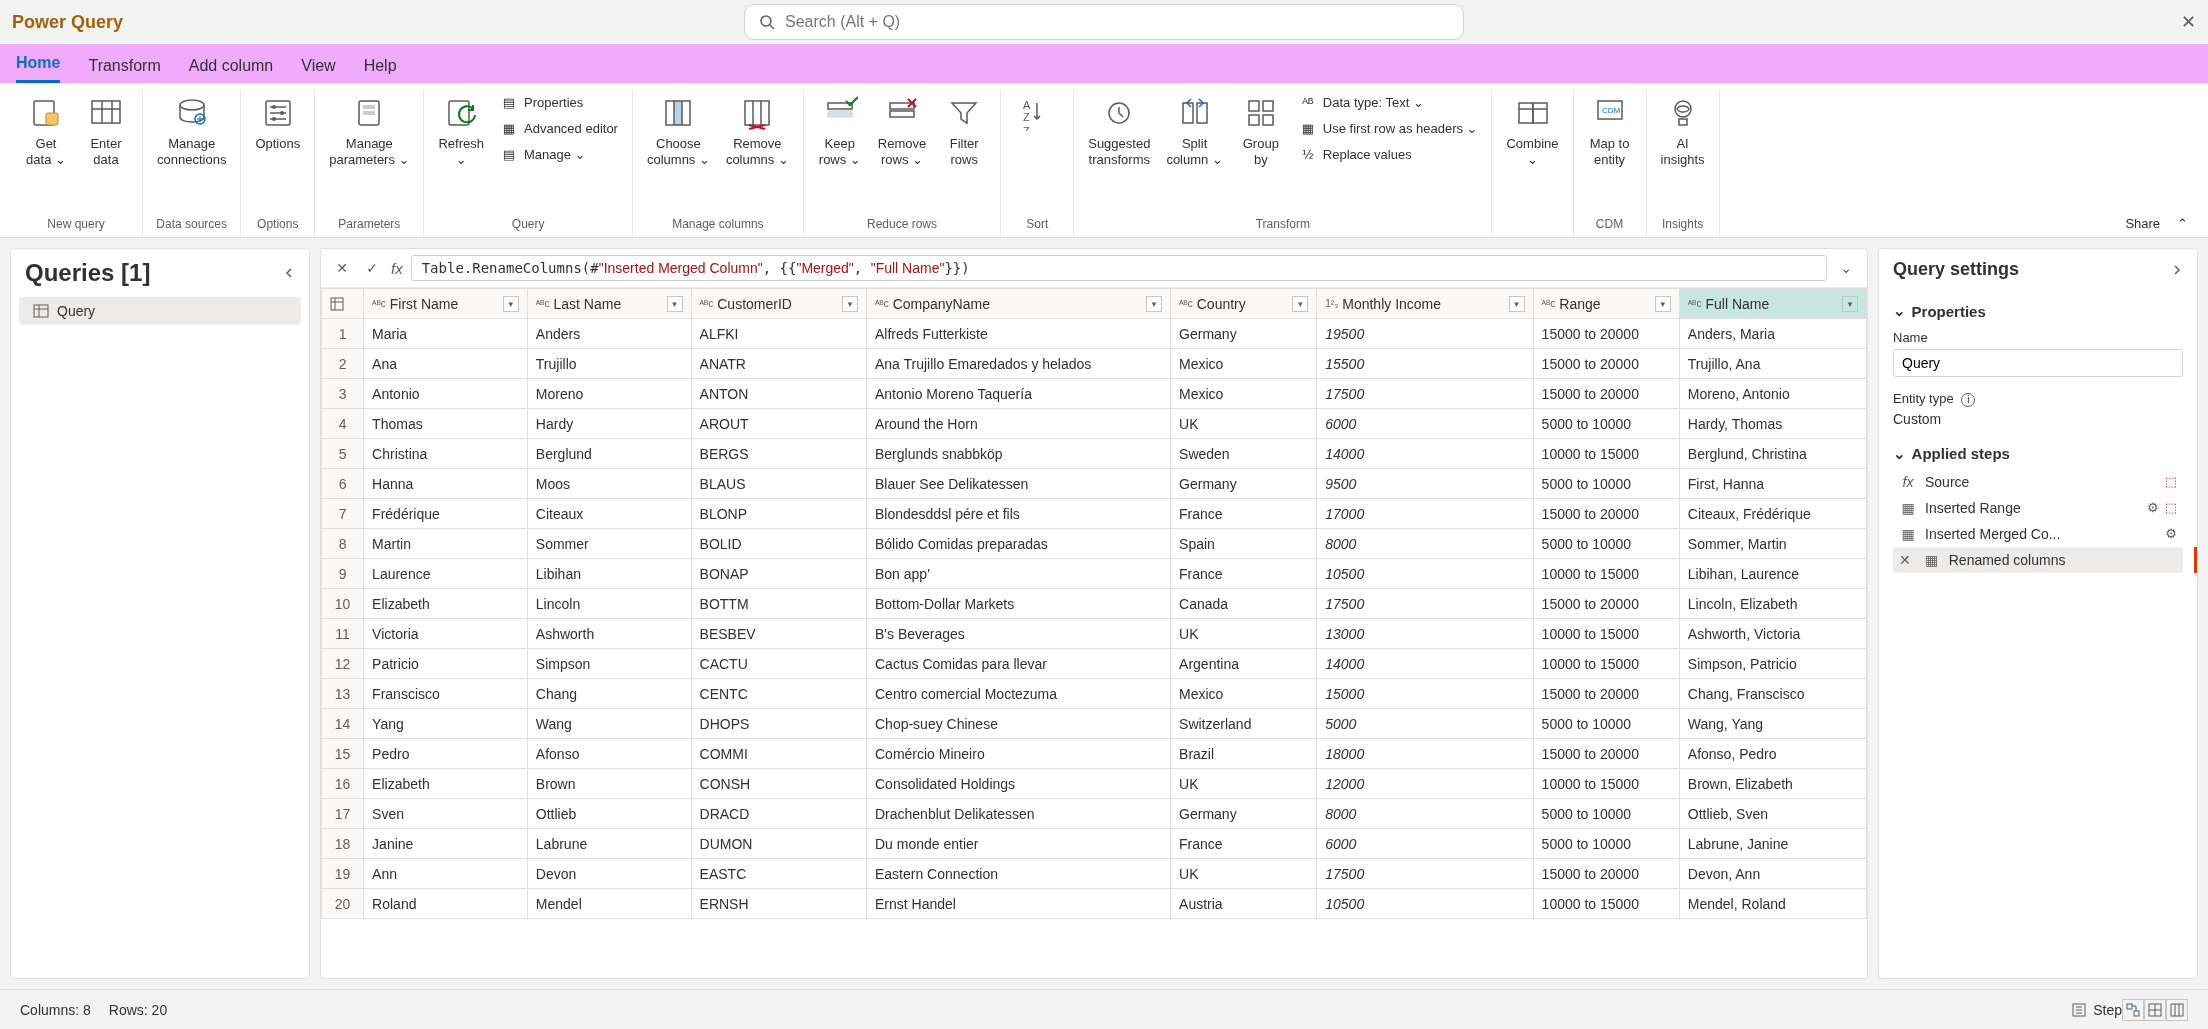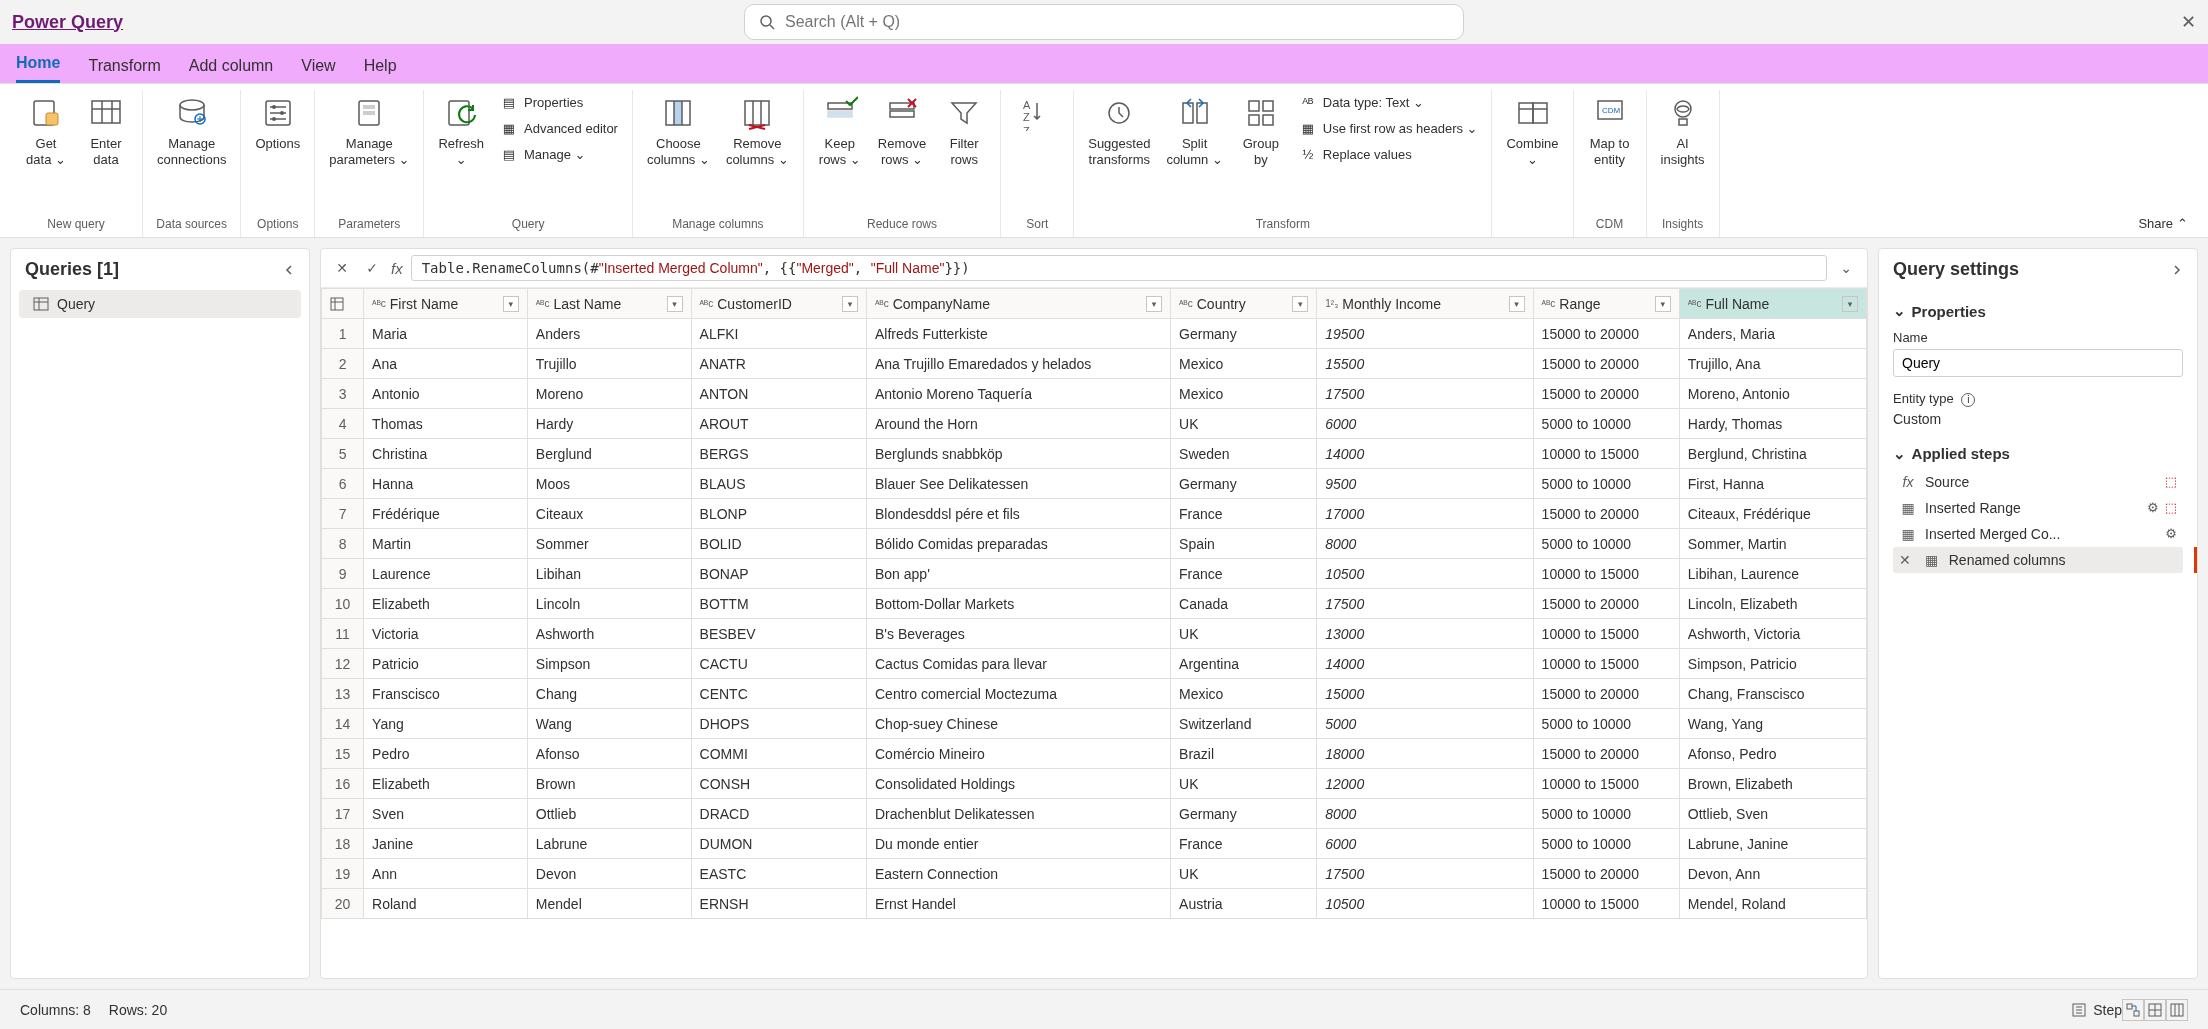--- a/index.html
+++ b/index.html
@@ -1,20 +1,20 @@
 <!DOCTYPE html>
 <html><head>
 <meta charset="utf-8">
 <style>
 * { box-sizing: border-box; margin: 0; padding: 0; font-family: "Segoe UI", Arial, sans-serif; }
 body { background: #f3f3f3; width: 2208px; height: 1029px; overflow: hidden; font-size: 14px; color: #323130; }
 
 
 .title-bar { display: flex; align-items: center; height: 44px; padding: 0 12px; background: #f3f3f3; }
-.title-bar .app-title { font-size: 18px; font-weight: 600; color: #701a75; text-decoration: underline; }
+.title-bar .app-title { font-size: 18px; font-weight: 600; color: #a16207; }
 .title-bar .search-wrap { margin-left: auto; margin-right: auto; position: absolute; left: 50%; transform: translateX(-50%); }
 .title-bar .search { width: 720px; height: 36px; border: 1px solid #d1d1d1; border-radius: 10px; background: #fff; display: flex; align-items: center; padding: 0 14px; gap: 10px; }
 .title-bar .search input { border: none; outline: none; font-size: 16px; flex: 1; background: transparent; }
 .title-bar .close { margin-left: auto; font-size: 18px; cursor: pointer; color: #605e5c; }
 
 
 .tabs { display: flex; gap: 28px; padding: 0 16px; height: 40px; align-items: flex-end; border-bottom: 1px solid #e1dfdd; background: #f0abfc; }
 .tab { font-size: 16px; padding-bottom: 8px; cursor: pointer; color: #323130; }
 .tab.active { color: #0f6cbd; border-bottom: 3px solid #0f6cbd; font-weight: 600; }
 
@@ -23,29 +23,29 @@
 .ribbon-group { display: flex; flex-direction: column; align-items: center; padding: 0 8px; border-right: 1px solid #e8e8e8; }
 .ribbon-group:last-child { border-right: none; }
 .ribbon-group .buttons { display: flex; gap: 4px; flex: 1; align-items: flex-start; }
 .ribbon-group .group-label { font-size: 12px; color: #605e5c; padding: 4px 0 6px 0; text-align: center; }
 .rbtn { display: flex; flex-direction: column; align-items: center; justify-content: flex-start; padding: 4px 6px; min-width: 56px; cursor: pointer; border-radius: 4px; text-align: center; }
 .rbtn .ricon { width: 38px; height: 38px; display: flex; align-items: center; justify-content: center; margin-bottom: 4px; }
 .rbtn .rlabel { font-size: 13px; line-height: 1.25; }
 .rbtn-sm { display: flex; align-items: center; gap: 6px; padding: 3px 6px; cursor: pointer; border-radius: 4px; font-size: 13px; white-space: nowrap; }
 .rbtn-sm .ricon-sm { width: 18px; height: 18px; display: inline-flex; align-items: center; justify-content: center; }
 .rstack { display: flex; flex-direction: column; gap: 2px; justify-content: center; }
-.ribbon .share { margin-left: auto; display: flex; align-items: flex-end; padding: 0 10px 6px 10px; gap: 4px; font-size: 13px; cursor: pointer; }
+.ribbon .share { margin-left: auto; display: flex; align-items: flex-end; padding: 0 10px 6px 10px; gap: 17px; font-size: 13px; cursor: pointer; }
 
 
 .main { display: flex; height: calc(100% - 44px - 40px - 154px - 40px); padding: 10px; gap: 10px; background: #f3f3f3; }
 .panel { background: #fff; border: 1px solid #e1dfdd; border-radius: 4px; display: flex; flex-direction: column; }
 
 
 .queries { width: 300px; }
-.queries .hdr { display: flex; align-items: center; padding: 10px 14px; font-size: 18px; font-weight: 600; }
+.queries .hdr { display: flex; align-items: center; padding: 10px 14px; font-size: 24px; font-weight: 600; }
 .queries .hdr .collapse { margin-left: auto; cursor: pointer; color: #605e5c; }
 .queries .qitem { display: flex; align-items: center; gap: 8px; padding: 6px 14px; margin: 0 8px; border-radius: 4px; cursor: pointer; font-size: 14px; }
 .queries .qitem.sel { background: #edebe9; }
 
 
 .gridpanel { flex: 1; min-width: 0; }
 .fbar { display: flex; align-items: center; gap: 8px; padding: 6px 10px; border-bottom: 1px solid #edebe9; }
 .fbar .fx { font-style: italic; font-size: 15px; color: #605e5c; }
 .fbar .formula { flex: 1; border: 1px solid #d1d1d1; border-radius: 3px; padding: 4px 10px; font-family: Consolas, monospace; font-size: 14px; background: #fff; white-space: nowrap; overflow: hidden; }
 .formula .kw-str { color: #a31515; }

